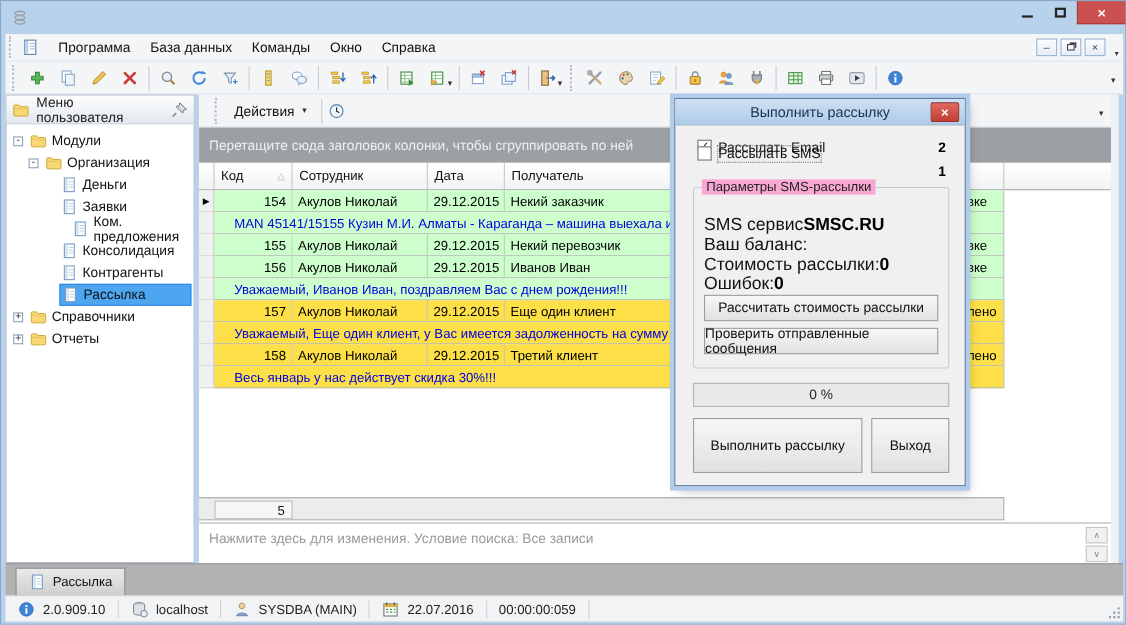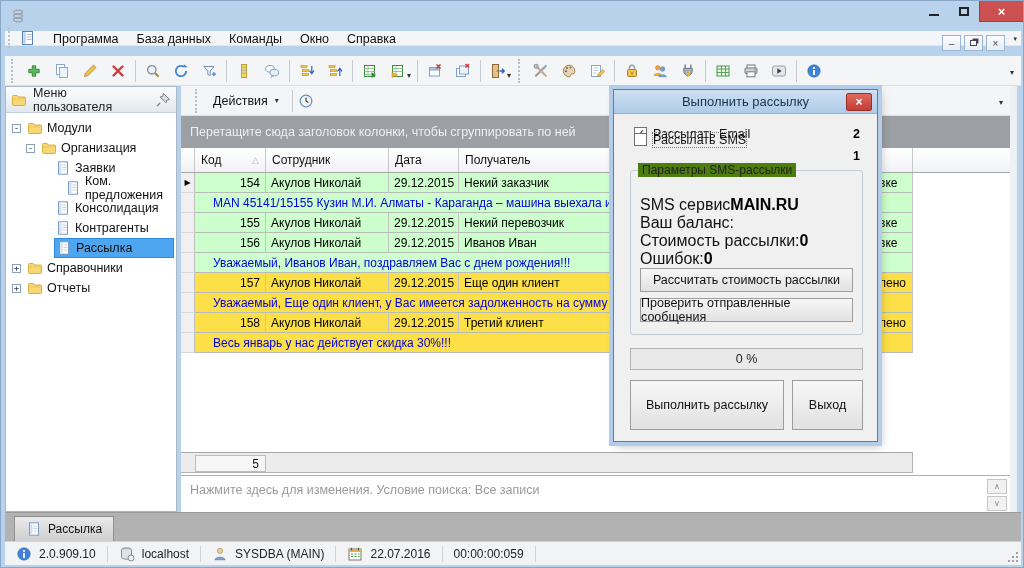--- a/index.html
+++ b/index.html
@@ -16,21 +16,21 @@
          display:flex;align-items:center;justify-content:center;
          font-size:14.5px;color:#1b1b1b;white-space:nowrap}
   .winbtns{position:absolute;right:1px;top:0;display:flex}
   .wbtn{width:30px;height:21px;display:flex;align-items:center;justify-content:center}
   .glyph-min{width:10px;height:0;border-bottom:2px solid #222;margin-top:6px}
   .glyph-max{width:10px;height:9px;border:2px solid #222}
   .wbtn.close{width:45px;background:#cd5050;border:1px solid #a83b3b;border-top:none;
               color:#fff;font-size:13px;font-weight:bold}
 
   
-  .menubar{position:absolute;left:4px;top:30px;width:1016px;height:15px;
+  .menubar{position:absolute;left:4px;top:30px;width:1016px;height:25px;
            background:#f3f5f7;border-bottom:1px solid #e3e5e8;display:flex;align-items:center}
   .menubar .mgrip{width:4px;height:20px;border-left:2px dotted #bcc2ca;margin:0 6px 0 3px}
   .mdicon{margin:0 8px 0 2px}
   .menu-item{padding:4px 9px;font-size:12.5px;color:#111;cursor:default}
   .mdibtns{position:absolute;right:16px;top:4px;display:flex;gap:3px}
   .mdib{width:19px;height:16px;border:1px solid #9ab6d4;background:linear-gradient(#fdfdfd,#e6edf5);
         display:flex;align-items:center;justify-content:center;font-size:10px;color:#445}
   .rest-glyph{width:7px;height:6px;border:1px solid #445;box-shadow:2px -2px 0 -0.5px #445}
   .dd-end{position:absolute;right:4px;bottom:2px;font-size:7px;color:#333}
 
@@ -121,21 +121,21 @@
   .dclose{position:absolute;right:5px;top:3px;width:26px;height:18px;border-radius:2px;
           background:linear-gradient(#e0695e,#c13e36);border:1px solid #9d2f28;color:#fff;
           font-size:12px;font-weight:bold;display:flex;align-items:center;justify-content:center}
   .cbrow{position:absolute;left:20px;height:15px;display:flex;align-items:center;gap:6px;font-size:12.5px;color:#111}
   .cbx{width:13px;height:13px;min-width:13px;background:#fff;border:1px solid #707070;
        font-size:11px;line-height:11px;text-align:center;color:#111}
   .cblabel.focused{outline:1px dotted #777}
   .cbcount{position:absolute;right:17px;font-weight:bold;font-size:12.5px;color:#000}
   .sgroup{position:absolute;left:16px;top:80px;width:233px;height:165px;
           border:1px solid #c4cdd6;border-radius:3px}
-  .sglegend{position:absolute;left:7px;top:-8px;background:#4d7c0f;padding:0 4px;font-size:12px;color:#222}
+  .sglegend{position:absolute;left:7px;top:-8px;background:#f9a8d4;padding:0 4px;font-size:12px;color:#222}
   .drow{position:absolute;left:26px;right:26px;display:flex;justify-content:flex-start;
         font-size:16px;color:#111}
   .dval{font-weight:bold;color:#000}
   .btn{background:linear-gradient(#f7f7f7,#e1e1e1);border:1px solid #9d9d9d;color:#111;
        display:flex;align-items:center;justify-content:center;font-size:12.5px;
        font-family:"Liberation Sans",sans-serif}
   .gbtn1{position:absolute;left:26px;top:178px;width:213px;height:24px}
   .gbtn2{position:absolute;left:26px;top:208px;width:213px;height:24px}
   .progress{position:absolute;left:16px;top:258px;width:233px;height:22px;background:#e9e9e9;
             border:1px solid #b2b2b2;display:flex;align-items:center;justify-content:center;
@@ -424,20 +424,33 @@
         <div class="tree-row" style="padding-left: 34px;">
           <span style="width:14px;min-width:14px"></span>
           <span class="selwrap">
             <span>
               <svg width="16" height="16" viewBox="0 0 16 16">
                 <rect x="3.5" y="1.8" width="9" height="12.4" fill="#fff" stroke="#7a9cc4"></rect>
                 <rect x="4.3" y="2.6" width="2.2" height="10.8" fill="#cfe0f2"></rect>
                 <path d="M7.5 5h4m-4 2.5h4m-4 2.5h4" stroke="#b8c6d8" stroke-width=".8"></path>
               </svg>
             </span>
+            <span class="tree-label">Деньги</span>
+          </span>
+        </div>
+        <div class="tree-row" style="padding-left: 34px;">
+          <span style="width:14px;min-width:14px"></span>
+          <span class="selwrap">
+            <span>
+              <svg width="16" height="16" viewBox="0 0 16 16">
+                <rect x="3.5" y="1.8" width="9" height="12.4" fill="#fff" stroke="#7a9cc4"></rect>
+                <rect x="4.3" y="2.6" width="2.2" height="10.8" fill="#cfe0f2"></rect>
+                <path d="M7.5 5h4m-4 2.5h4m-4 2.5h4" stroke="#b8c6d8" stroke-width=".8"></path>
+              </svg>
+            </span>
             <span class="tree-label">Заявки</span>
           </span>
         </div>
         <div class="tree-row" style="padding-left: 44px;">
           <span style="width:14px;min-width:14px"></span>
           <span class="selwrap">
             <span>
               <svg width="16" height="16" viewBox="0 0 16 16">
                 <rect x="3.5" y="1.8" width="9" height="12.4" fill="#fff" stroke="#7a9cc4"></rect>
                 <rect x="4.3" y="2.6" width="2.2" height="10.8" fill="#cfe0f2"></rect>
@@ -712,21 +725,21 @@
       <span class="cbx" id="cb-sms"></span>
       <span class="cblabel focused">Рассылать SMS</span>
     </div>
     <span class="cbcount" style="top:59px">1</span>
 
     <div class="sgroup">
       <span class="sglegend">Параметры SMS-рассылки</span>
     </div>
     <div class="drow" style="top:106px">
       <span>SMS сервис</span>
-      <span class="dval">MAIN.RU</span>
+      <span class="dval">SMSC.RU</span>
     </div>
     <div class="drow" style="top:124px">
       <span>Ваш баланс:</span>
       <span class="dval"></span>
     </div>
     <div class="drow" style="top:142px">
       <span>Стоимость рассылки:</span>
       <span class="dval">0</span>
     </div>
     <div class="drow" style="top:160px">

